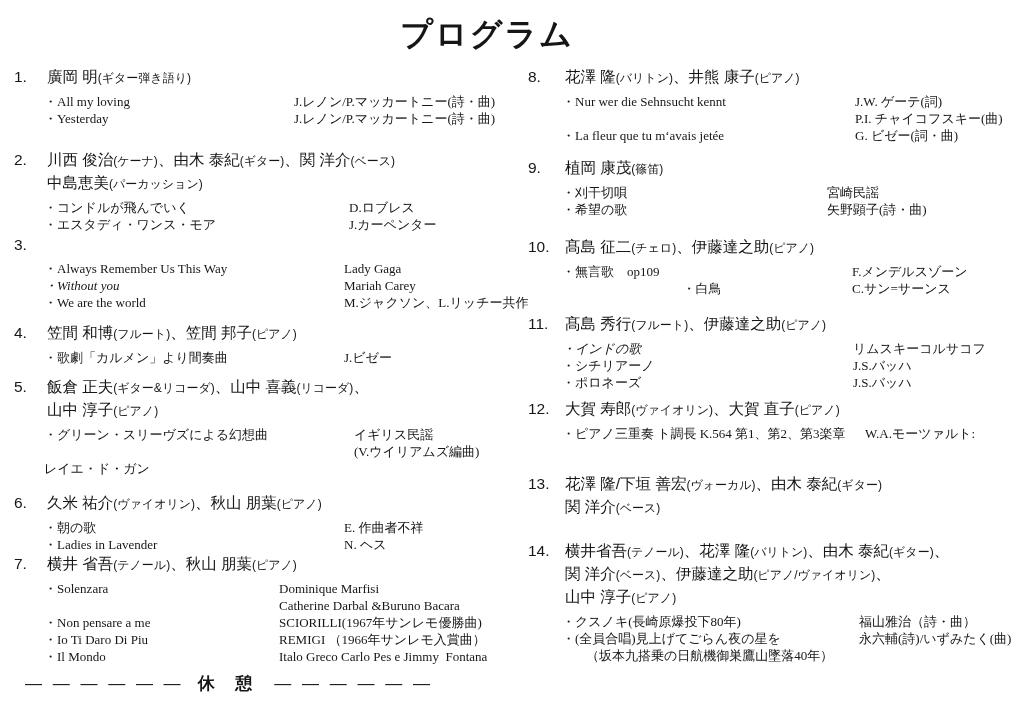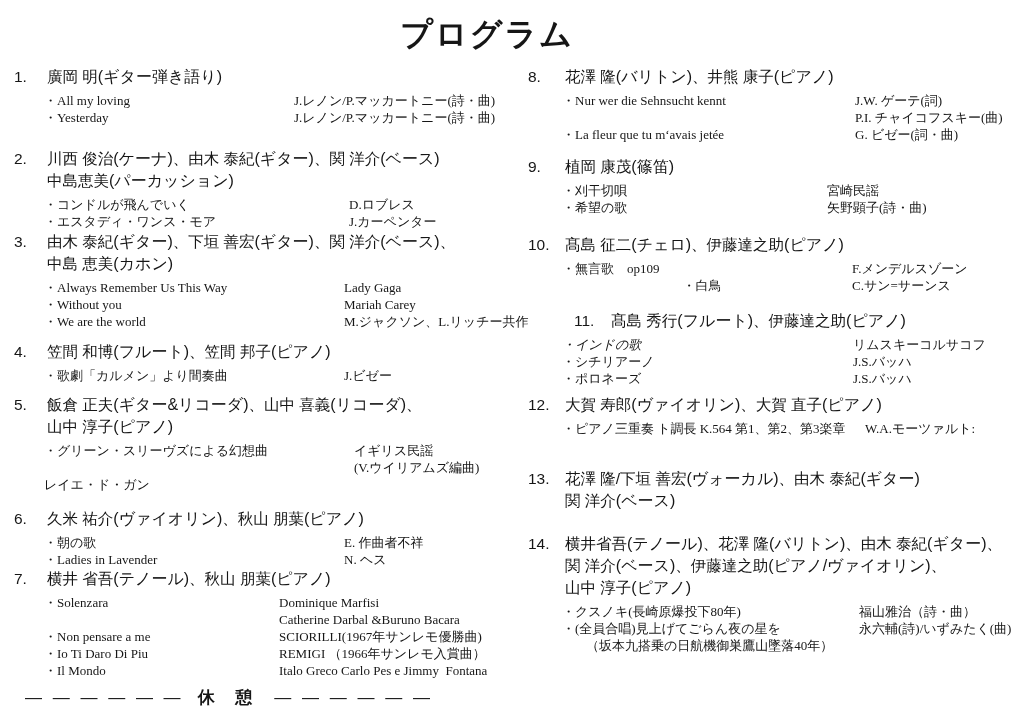--- a/index.html
+++ b/index.html
@@ -23,21 +23,21 @@
   }
   .columns { display: flex; }
   .col { box-sizing: border-box; }
   .col-left  { width: 512px; padding-left: 14px; }
   .col-right { width: 512px; padding-left: 16px; }
   .item { margin-bottom: 14px; }
   .item-head { display: flex; font-size: 15.5px; line-height: 22px; }
   .item-num { flex: 0 0 33px; }
   .head-lines { }
   .head-line { white-space: nowrap; }
-  .paren { font-size: 16px; }
+  .paren { font-size: 12px; }
   .songs {
     margin-top: 4px;
     font-family: "Liberation Serif", "DejaVu Serif", serif;
     font-size: 13px;
     line-height: 17px;
   }
   .song-row { display: flex; align-items: flex-start; }
   .song-title { flex: 0 0 auto; padding-right: 10px; white-space: nowrap; }
   .song-title::before { content: "・"; }
   .song-composer { white-space: pre; }
@@ -93,32 +93,28 @@
               </div>
               <div class="song-row">
                 <span class="song-title" style="min-width: 295px;">エスタディ・ワンス・モア</span>
                 <span class="song-composer">J.カーペンター</span>
               </div>
             </div>
           </div>
           <div class="item" style="margin-bottom: 11px;">
             <div class="item-head">
               <span class="item-num" style="flex: 0 0 33px;">3.</span>
-              <div class="head-lines">
-                <div class="head-line"><span>由木 泰紀</span><span class="paren">(ギター)</span><span>、下垣 善宏</span><span class="paren">(ギター)</span><span>、関 洋介</span><span class="paren">(ベース)</span><span>、</span></div>
-                <div class="head-line"><span>中島 恵美</span><span class="paren">(カホン)</span></div>
-              </div>
             </div>
             <div class="songs" style="margin-left: 30px;">
               <div class="song-row">
                 <span class="song-title" style="min-width: 290px;">Always Remember Us This Way</span>
                 <span class="song-composer">Lady Gaga</span>
               </div>
               <div class="song-row">
-                <span class="song-title" style="min-width: 290px;">Without you</span>
+                <span class="song-title" style="min-width: 290px; font-style: italic;">Without you</span>
                 <span class="song-composer">Mariah Carey</span>
               </div>
               <div class="song-row">
                 <span class="song-title" style="min-width: 290px;">We are the world</span>
                 <span class="song-composer">M.ジャクソン、L.リッチー共作</span>
               </div>
             </div>
           </div>
           <div class="item" style="margin-bottom: 10px;">
             <div class="item-head">
@@ -255,21 +251,21 @@
                 <span class="song-composer">F.メンデルスゾーン</span>
               </div>
               <div class="song-row">
                 <span class="song-title" style="min-width: 280px; text-align: center;">白鳥</span>
                 <span class="song-composer">C.サン=サーンス</span>
               </div>
             </div>
           </div>
           <div class="item" style="margin-bottom: 7px;">
             <div class="item-head">
-              <span class="item-num" style="flex: 0 0 37px; margin-left: 46px;">11.</span>
+              <span class="item-num" style="flex: 0 0 37px;">11.</span>
               <div class="head-lines">
                 <div class="head-line"><span>髙島 秀行</span><span class="paren">(フルート)</span><span>、伊藤達之助</span><span class="paren">(ピアノ)</span></div>
               </div>
             </div>
             <div class="songs" style="margin-left: 34px;">
               <div class="song-row">
                 <span class="song-title" style="min-width: 281px; font-style: italic;">インドの歌</span>
                 <span class="song-composer">リムスキーコルサコフ</span>
               </div>
               <div class="song-row">

